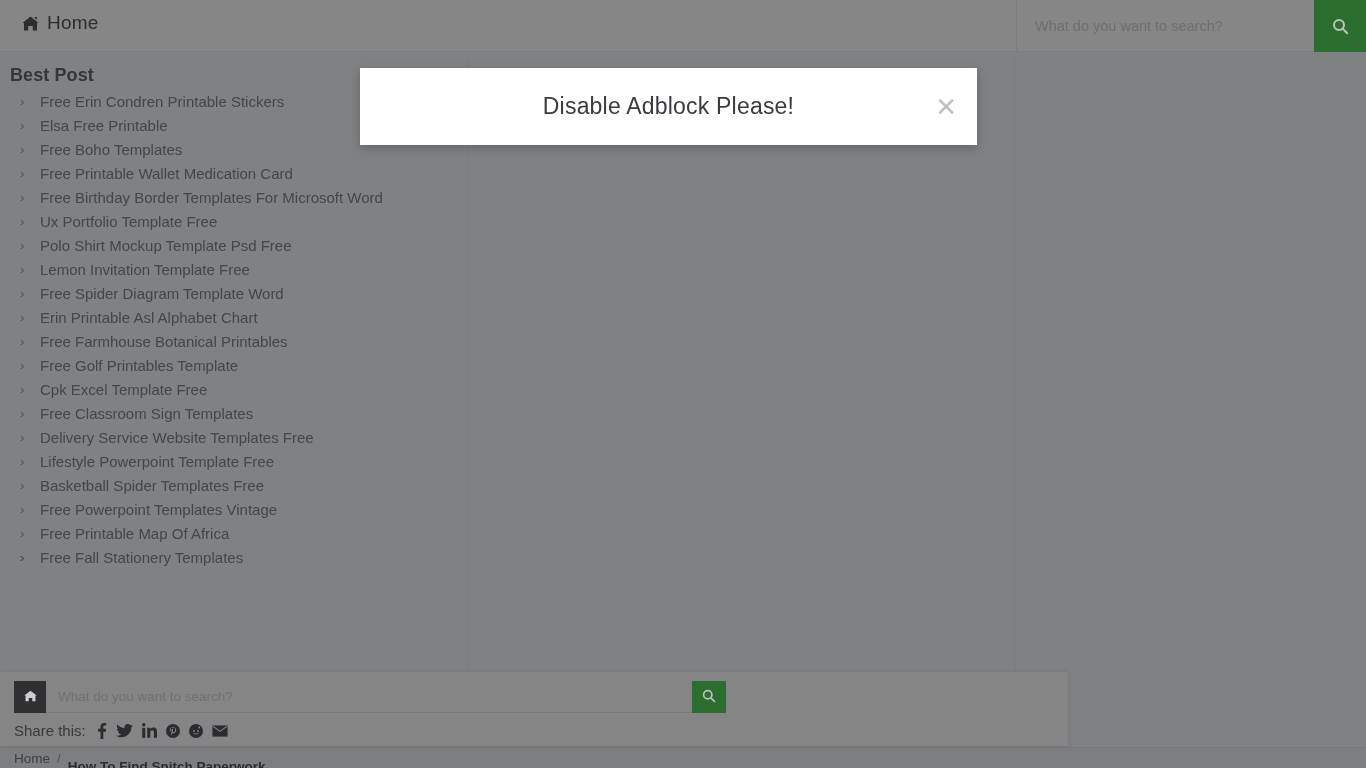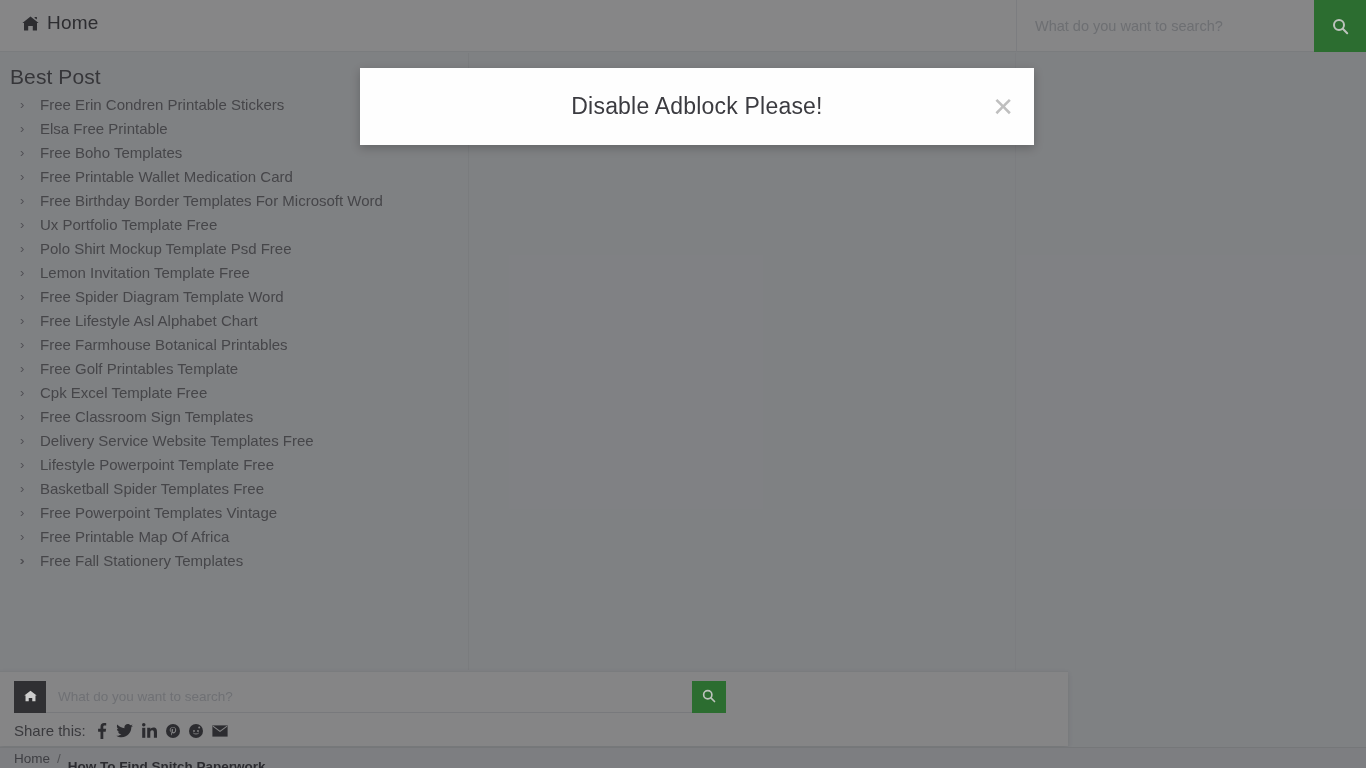--- a/index.html
+++ b/index.html
@@ -79,22 +79,22 @@
   .left-col {
     position: absolute;
     left: 0;
     top: 53px;
     width: 469px;
     height: 617px;
     border-right: 1px solid #8d8f92;
     padding: 8px 0 0 0;
   }
   .best-post-title {
-    font-size: 21px;
-    font-weight: 400;
+    font-size: 18px;
+    font-weight: 700;
     color: #3a3a3e;
     padding: 4px 0 6px 10px;
     letter-spacing: .1px;
   }
   .post-list { list-style: none; padding: 0 10px 0 20px; }
   .post-list li {
     position: relative;
     padding-left: 20px;
     margin: 0 0 5px 0;
     font-size: 15px;
@@ -230,21 +230,21 @@
   
   #modal-overlay {
     position: absolute;
     inset: 0;
     background: rgba(40,40,40,0.18);
   }
   .adblock-modal {
     position: absolute;
     left: 360px;
     top: 68px;
-    width: 674px;
+    width: 617px;
     height: 77px;
     background: #fefefe;
     box-shadow: 0 3px 9px rgba(0,0,0,.22);
     display: flex;
     align-items: center;
     justify-content: center;
   }
   .adblock-title {
     font-size: 23px;
     font-weight: 400;
@@ -299,21 +299,21 @@
     <ul class="post-list" id="post-list">
         <li><span class="chev">›</span><a href="#">Free Erin Condren Printable Stickers</a></li>
         <li><span class="chev">›</span><a href="#">Elsa Free Printable</a></li>
         <li><span class="chev">›</span><a href="#">Free Boho Templates</a></li>
         <li><span class="chev">›</span><a href="#">Free Printable Wallet Medication Card</a></li>
         <li><span class="chev">›</span><a href="#">Free Birthday Border Templates For Microsoft Word</a></li>
         <li><span class="chev">›</span><a href="#">Ux Portfolio Template Free</a></li>
         <li><span class="chev">›</span><a href="#">Polo Shirt Mockup Template Psd Free</a></li>
         <li><span class="chev">›</span><a href="#">Lemon Invitation Template Free</a></li>
         <li><span class="chev">›</span><a href="#">Free Spider Diagram Template Word</a></li>
-        <li><span class="chev">›</span><a href="#">Free Lifestyle Asl Alphabet Chart</a></li>
+        <li><span class="chev">›</span><a href="#">Erin Printable Asl Alphabet Chart</a></li>
         <li><span class="chev">›</span><a href="#">Free Farmhouse Botanical Printables</a></li>
         <li><span class="chev">›</span><a href="#">Free Golf Printables Template</a></li>
         <li><span class="chev">›</span><a href="#">Cpk Excel Template Free</a></li>
         <li><span class="chev">›</span><a href="#">Free Classroom Sign Templates</a></li>
         <li><span class="chev">›</span><a href="#">Delivery Service Website Templates Free</a></li>
         <li><span class="chev">›</span><a href="#">Lifestyle Powerpoint Template Free</a></li>
         <li><span class="chev">›</span><a href="#">Basketball Spider Templates Free</a></li>
         <li><span class="chev">›</span><a href="#">Free Powerpoint Templates Vintage</a></li>
         <li><span class="chev">›</span><a href="#">Free Printable Map Of Africa</a></li>
         <li><span class="chev">›</span></li>

